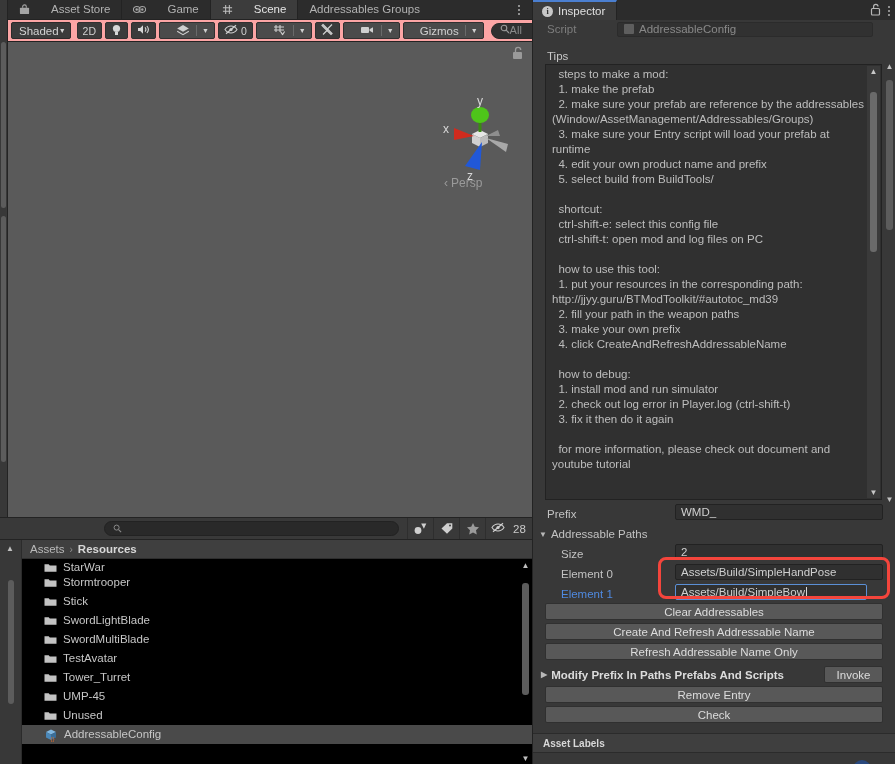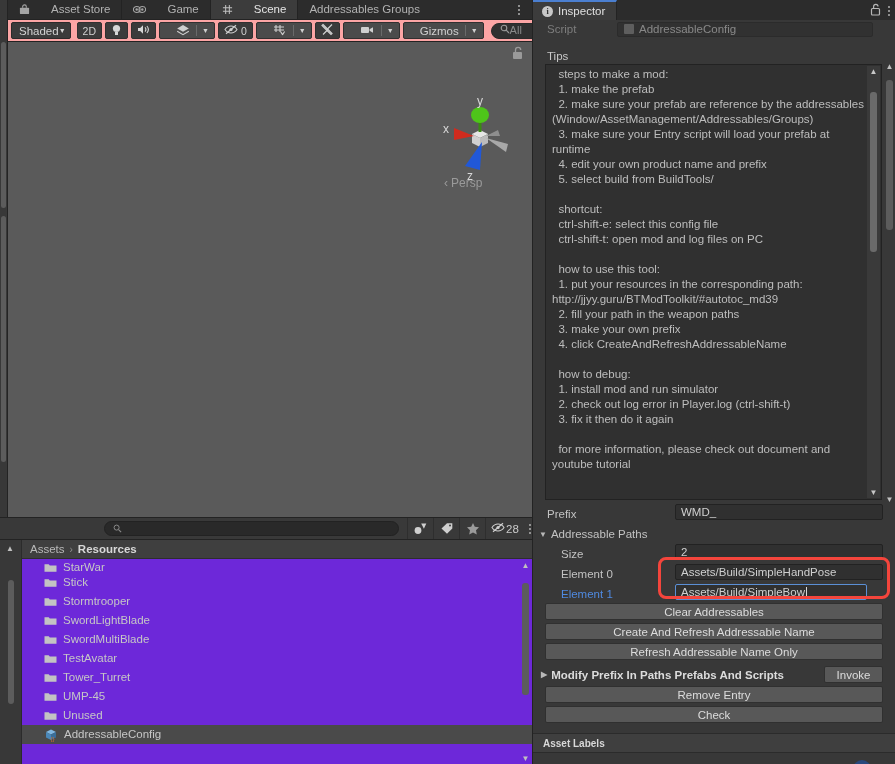--- a/index.html
+++ b/index.html
@@ -101,21 +101,21 @@
     flex: 0 0 auto; width: 295px; height: 15px; margin-left: 96px;
     background: #292929; border: 1px solid #222; border-radius: 8px;
     display: flex; align-items: center; padding: 0 8px; gap: 5px; color: #8a8a8a; font-size: 11px;
   }
   .proj-icons { display: flex; align-items: center; margin-left: 8px; }
   .proj-icon {
     width: 26px; height: 21px; display: flex; align-items: center; justify-content: center;
     border-left: 1px solid #2e2e2e; color: #c9c9c9;
   }
   .proj-count {
-    display: flex; align-items: center; gap: 0; padding: 0 6px 0 5px; height: 21px;
+    display: flex; align-items: center; gap: 7px; padding: 0 6px 0 5px; height: 21px;
     border-left: 1px solid #2e2e2e; color: #c9c9c9; font-size: 11.5px;
   }
   .proj-right-kebab { margin-left: 4px; display:flex; flex-direction:column; gap:2px; padding-right:5px; }
   .proj-right-kebab i { width:2px;height:2px;background:#b0b0b0;border-radius:50%; }
 
   .proj-body { display: flex; height: 225px; }
   .proj-tree {
     width: 22px; background: #383838; border-right: 1px solid #2b2b2b; position: relative;
   }
   .proj-tree .upcaret { position:absolute; left:6px; top:4px; font-size:8px; color:#c0c0c0; }
@@ -123,21 +123,21 @@
     position:absolute; left:8px; top:40px; width:6px; height:124px;
     background:#5c5c5c; border-radius:3px;
   }
   .proj-main { flex: 1; display: flex; flex-direction: column; background: #383838; }
   .breadcrumb {
     height: 19px; background: #3f3f3f; display: flex; align-items: center; gap: 5px;
     padding-left: 8px; border-bottom: 1px solid #2e2e2e; color: #b9b9b9; font-size: 11.5px;
   }
   .breadcrumb .sep { color: #8d8d8d; font-size: 10px; }
   .breadcrumb .cur { color: #d8d8d8; font-weight: bold; }
-  .file-list { position: relative; flex: 1; overflow: hidden; background: #6d28d9; }
+  .file-list { position: relative; flex: 1; overflow: hidden; background: #000000; }
   .file-row {
     height: 19px; display: flex; align-items: center; gap: 6px; padding-left: 22px;
     color: #c6c6c6; font-size: 11.5px; cursor: default;
   }
   .file-row.selected { background: #4a4a4a; }
   .file-row .name { line-height: 1; }
   .folder-ico { width: 13px; height: 11px; flex: 0 0 auto; }
   .so-ico { width: 14px; height: 14px; flex: 0 0 auto; }
   .file-scroll {
     position: absolute; right: 2px; top: 2px; width: 9px; bottom: 2px;
@@ -505,27 +505,27 @@
             <div class="file-row" style="height: 14px; align-items: flex-end;">
               <span class="folder-ico"><svg width="13" height="11" viewBox="0 0 13 11">
                   <path d="M0.5 2.2h4.2l1.1 1.2h6.7v6.4H0.5z" fill="#c3c3c3"></path>
                 </svg></span>
               <span class="name">StarWar</span>
             </div>
             <div class="file-row">
               <span class="folder-ico"><svg width="13" height="11" viewBox="0 0 13 11">
                   <path d="M0.5 2.2h4.2l1.1 1.2h6.7v6.4H0.5z" fill="#c3c3c3"></path>
                 </svg></span>
+              <span class="name">Stormtrooper</span>
+            </div>
+            <div class="file-row">
+              <span class="folder-ico"><svg width="13" height="11" viewBox="0 0 13 11">
+                  <path d="M0.5 2.2h4.2l1.1 1.2h6.7v6.4H0.5z" fill="#c3c3c3"></path>
+                </svg></span>
               <span class="name">Stick</span>
-            </div>
-            <div class="file-row">
-              <span class="folder-ico"><svg width="13" height="11" viewBox="0 0 13 11">
-                  <path d="M0.5 2.2h4.2l1.1 1.2h6.7v6.4H0.5z" fill="#c3c3c3"></path>
-                </svg></span>
-              <span class="name">Stormtrooper</span>
             </div>
             <div class="file-row">
               <span class="folder-ico"><svg width="13" height="11" viewBox="0 0 13 11">
                   <path d="M0.5 2.2h4.2l1.1 1.2h6.7v6.4H0.5z" fill="#c3c3c3"></path>
                 </svg></span>
               <span class="name">SwordLightBlade</span>
             </div>
             <div class="file-row">
               <span class="folder-ico"><svg width="13" height="11" viewBox="0 0 13 11">
                   <path d="M0.5 2.2h4.2l1.1 1.2h6.7v6.4H0.5z" fill="#c3c3c3"></path>

